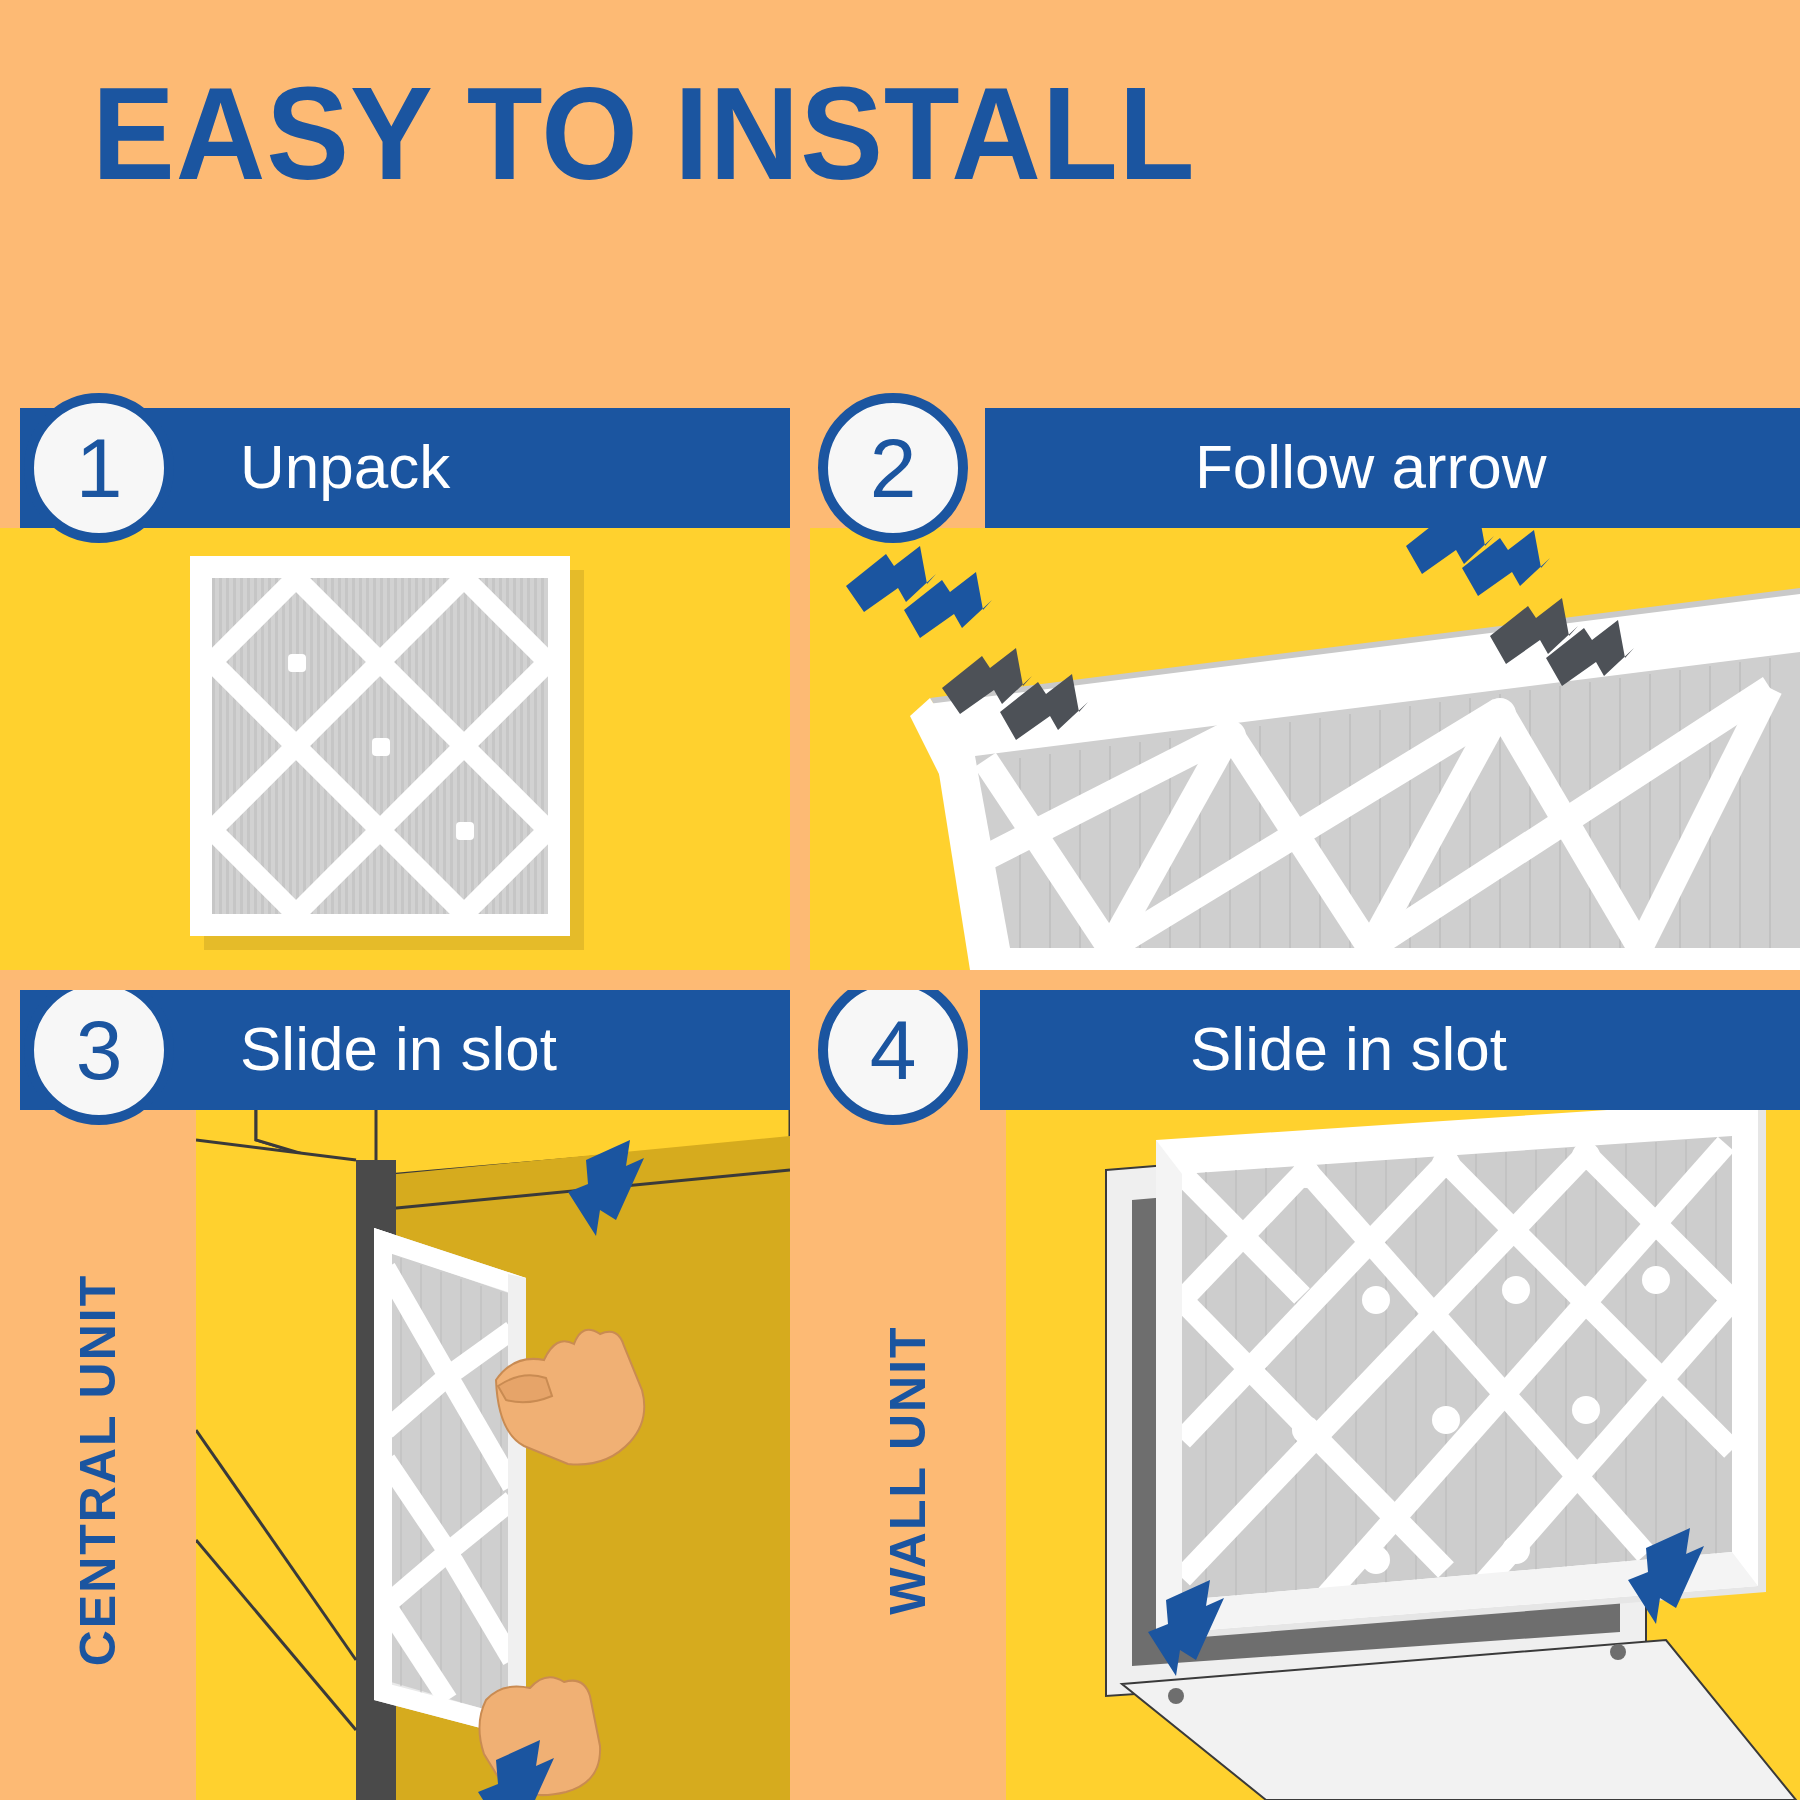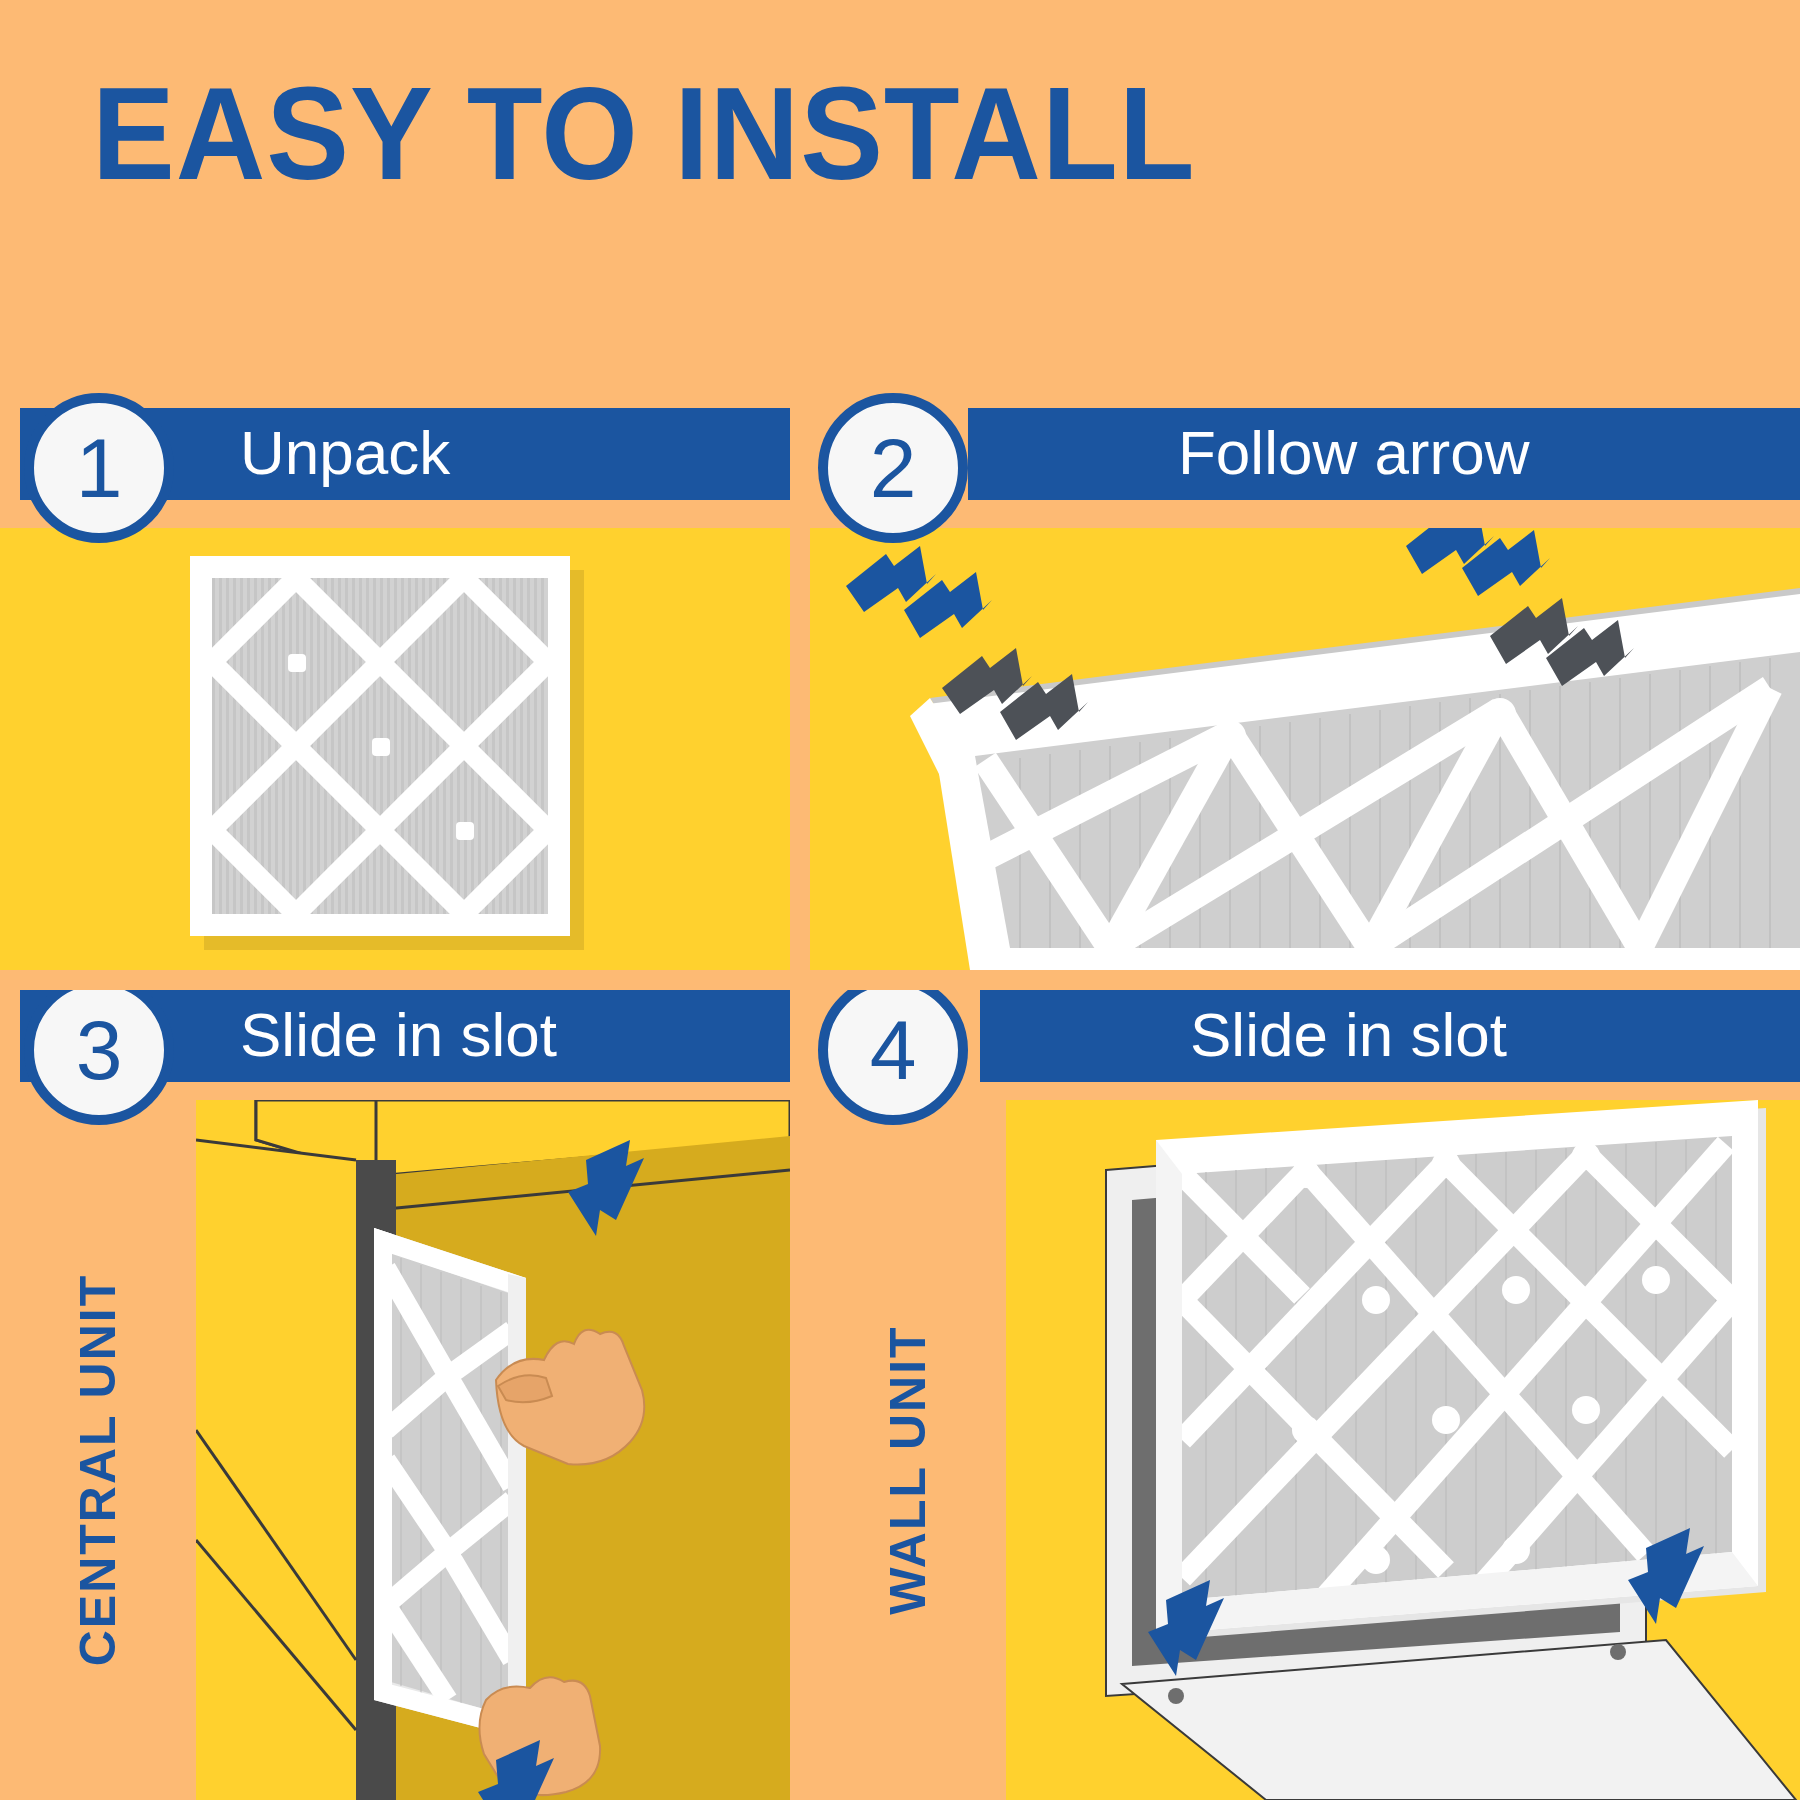--- a/index.html
+++ b/index.html
@@ -33,24 +33,24 @@
   .p2{left:810px;top:0;width:990px;height:590px;}
   .p3{left:0;top:610px;width:790px;height:810px;}
   .p4{left:810px;top:610px;width:990px;height:810px;}
 
   .art{position:absolute;left:0;right:0;bottom:0;top:148px;background:#ffd12e;overflow:hidden;}
   .p3 .art{left:196px;right:0;top:110px;}
   .p4 .art{left:196px;right:0;top:110px;}
 
   
   .hbar{
-    position:absolute;left:20px;right:0;top:28px;height:92px;
+    position:absolute;left:20px;right:0;top:28px;height:120px;
     background:#1b55a0;
   }
-  .p2 .hbar{left:158px;}
+  .p2 .hbar{left:175px;}
   .p3 .hbar{left:20px;top:0px;}
   .p4 .hbar{left:170px;top:0px;}
 
   .hlabel{
     position:absolute;top:50%;transform:translateY(-52%);
     color:#ffffff;font-size:62px;font-weight:400;white-space:nowrap;
     font-family:"Liberation Sans","DejaVu Sans",sans-serif;
   }
   .p1 .hlabel{left:220px;}
   .p2 .hlabel{left:210px;}

